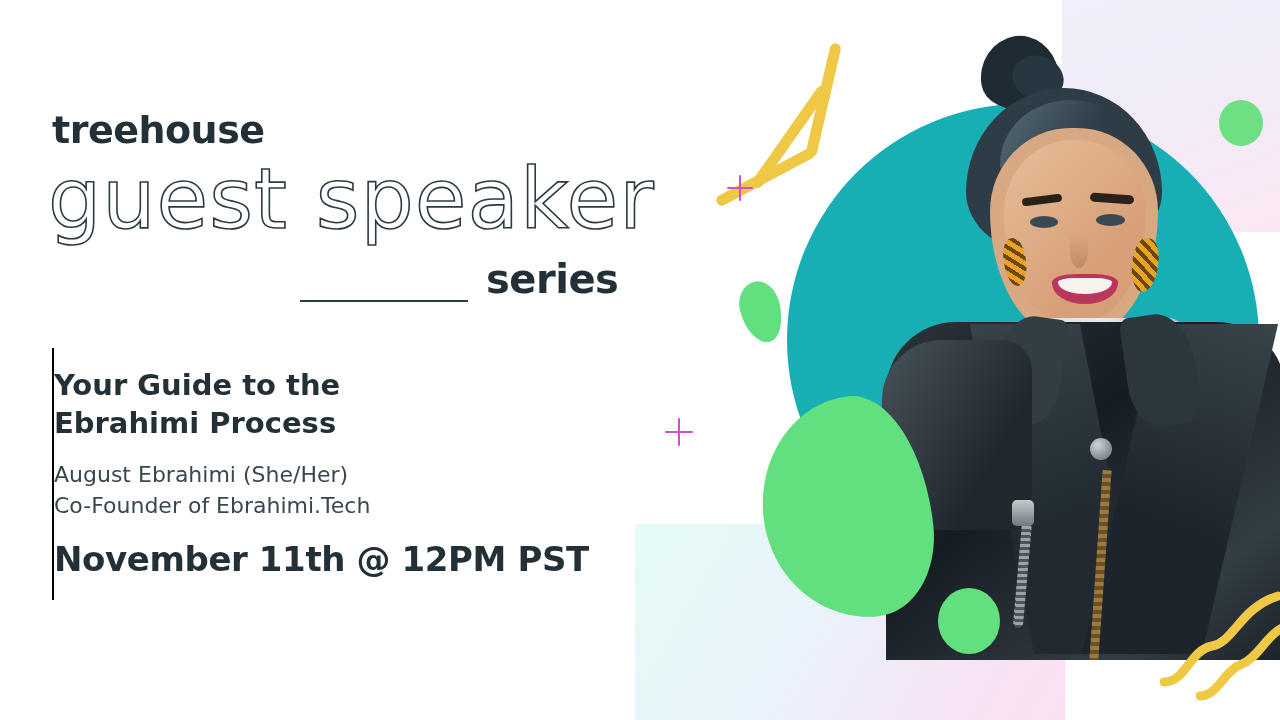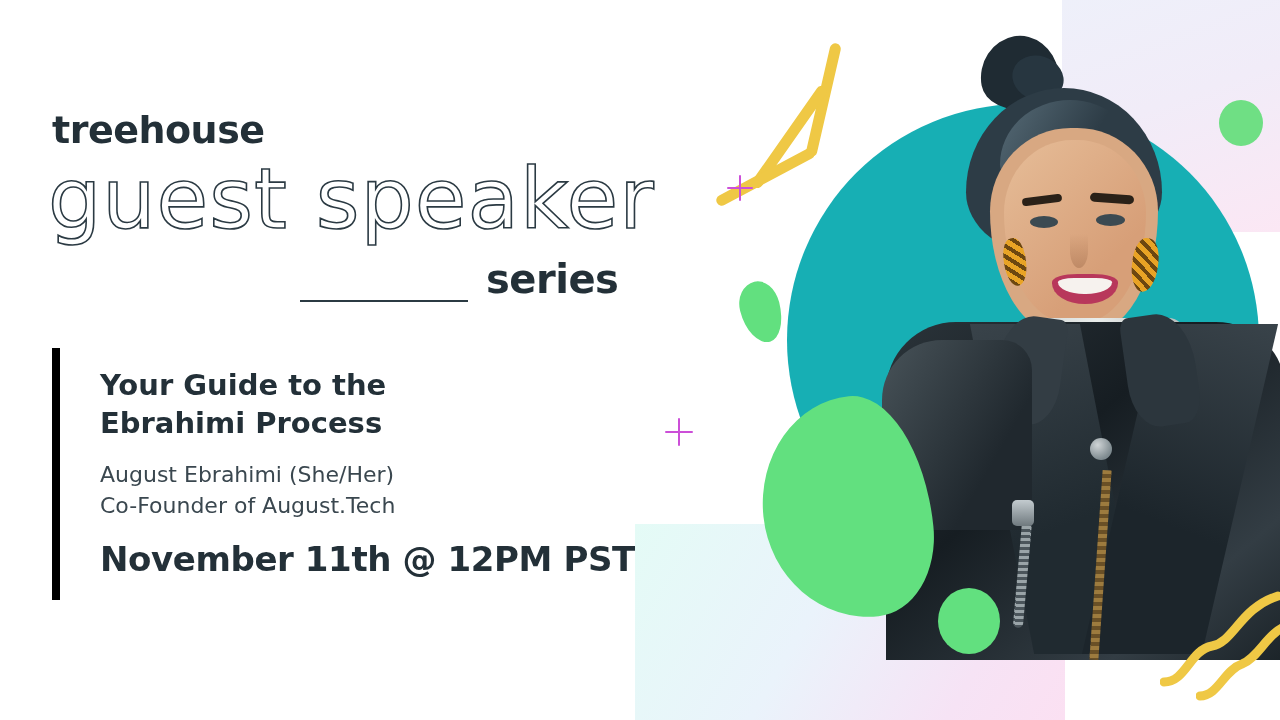--- a/index.html
+++ b/index.html
@@ -242,22 +242,21 @@
   }
   .series-rule {
     width: 168px; height: 2px; background: #2b3a43;
   }
   .series-word {
     font-size: 40px; font-weight: 600; color: #233038; letter-spacing: -0.5px;
   }
 
   .info-block {
     position: absolute; left: 52px; top: 348px;
-    padding-left: 40px;
-    border-left: 8px solid #000000;
+    border-left: 2px solid #000000;
     height: 252px;
     box-sizing: border-box;
   }
   .talk-title {
     font-size: 29px; font-weight: 600; line-height: 1.32;
     color: #233038; margin: 18px 0 0 0;
   }
   .speaker-name, .speaker-role {
     font-size: 22px; font-weight: 400; line-height: 1.42;
     color: #3a474f; margin: 0;
@@ -338,17 +337,17 @@
     <div class="series-rule"></div>
     <div class="series-word">series</div>
   </div>
 
   <div class="info-block">
     <div class="talk-title">
       <div>Your Guide to the</div>
       <div>Ebrahimi Process</div>
     </div>
     <p class="speaker-name">August Ebrahimi (She/Her)</p>
-    <p class="speaker-role">Co-Founder of August.Tech</p>
+    <p class="speaker-role">Co-Founder of Ebrahimi.Tech</p>
     <div class="datetime">November 11th @ 12PM PST</div>
   </div>
 
 </div>
 
 </body></html>

